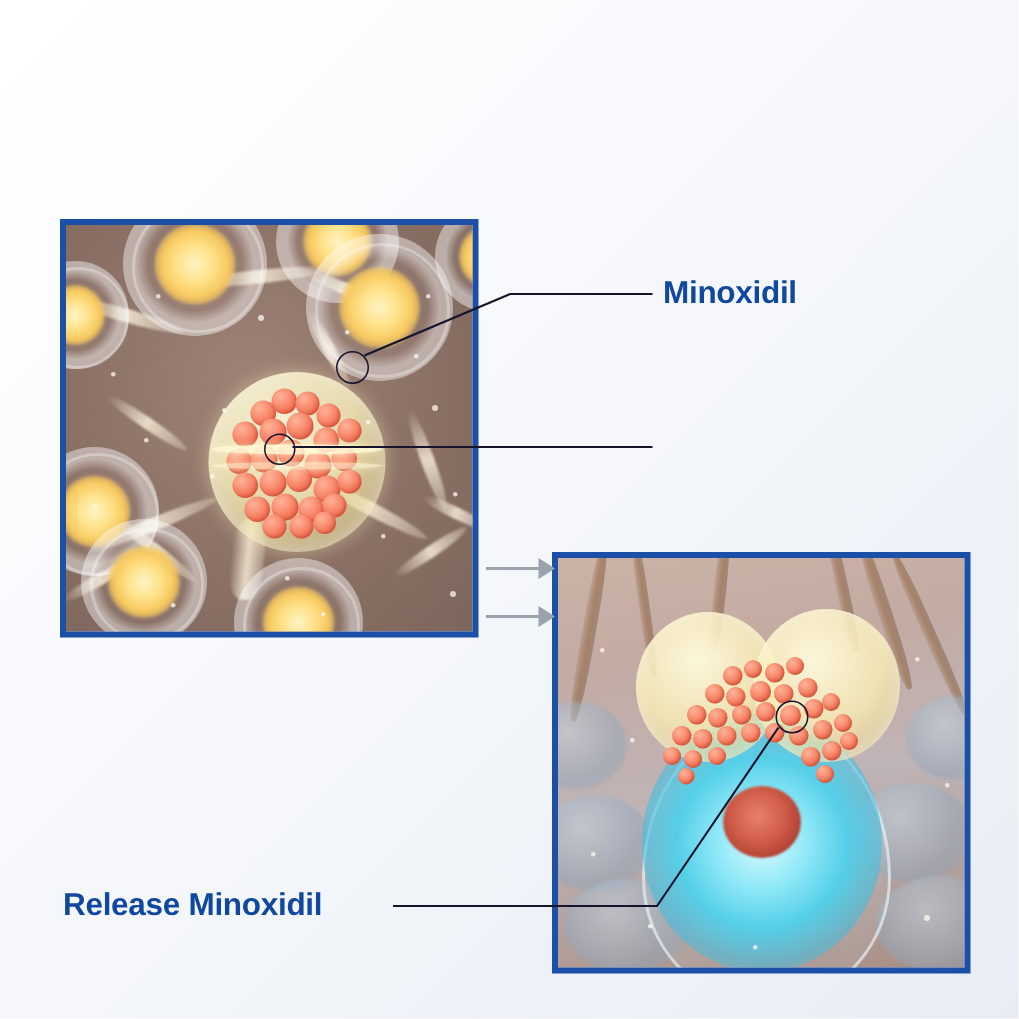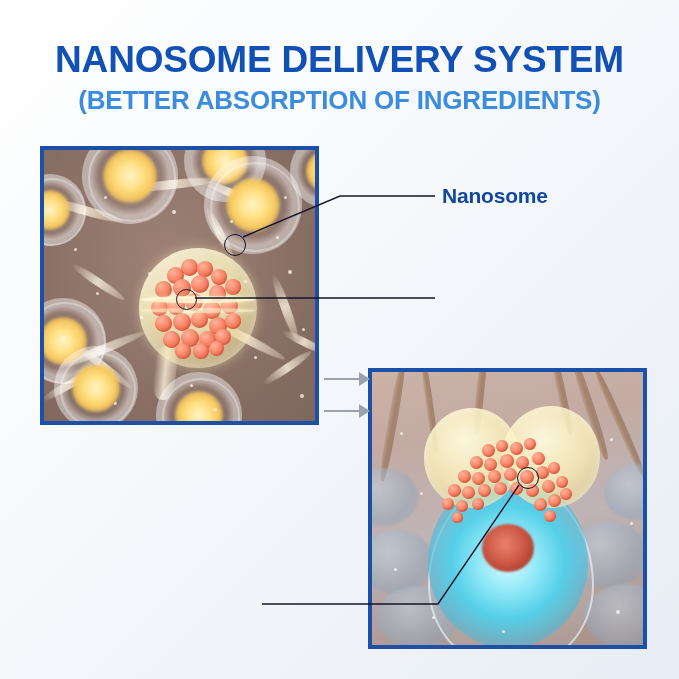--- a/index.html
+++ b/index.html
@@ -225,22 +225,20 @@
     border-top: 7px solid transparent;
     border-bottom: 7px solid transparent;
     border-left: 11px solid #9aa3ad;
   }
 </style>
 </head>
 <body>
 
 <div id="infographic">
 
-  <div class="title">NANOSOME DELIVERY SYSTEM</div>
-  <div class="subtitle">(BETTER ABSORPTION OF INGREDIENTS)</div>
 
   <div class="panel" id="panel-left">
     <div class="panel-inner" id="left-art">
 
       <div class="tendril" style="left:2px; top:56px; width:78px; height:9px; transform:rotate(16deg);"></div>
       <div class="tendril" style="left:82px; top:30px; width:92px; height:9px; transform:rotate(-6deg);"></div>
       <div class="tendril" style="left:150px; top:38px; width:70px; height:8px; transform:rotate(22deg);"></div>
       <div class="tendril" style="left:146px; top:78px; width:58px; height:8px; transform:rotate(62deg);"></div>
       <div class="tendril" style="left:22px; top:128px; width:64px; height:8px; transform:rotate(34deg);"></div>
       <div class="tendril" style="left:8px; top:196px; width:96px; height:9px; transform:rotate(-22deg);"></div>
@@ -396,31 +394,32 @@
       <div class="bg-speck" style="left:244px; top:238px; width:4px; height:4px;"></div>
       <div class="bg-speck" style="left:130px; top:258px; width:3px; height:3px;"></div>
       <div class="bg-speck" style="left:60px; top:244px; width:3px; height:3px;"></div>
     </div>
   </div>
 
   <div class="marker-circle" style="left:224px; top:234px; width:20px; height:20px;"></div>
   <svg class="leader-svg" style="left:0; top:0; width:679px; height:679px;">
     <polyline points="243,237 340,196 435,196" fill="none" stroke="#14142a" stroke-width="1.4"></polyline>
   </svg>
-  <div class="label" style="left:442px; top:184px;">Nanosome</div>
+  <div class="label" style="left:442px; top:184px;">Minoxidil</div>
 
   <div class="marker-circle" style="left:176px; top:289px; width:19px; height:19px;"></div>
   <svg class="leader-svg" style="left:0; top:0; width:679px; height:679px;">
     <polyline points="195,298 435,298" fill="none" stroke="#14142a" stroke-width="1.4"></polyline>
   </svg>
 
   <div class="marker-circle" style="left:517px; top:467px; width:20px; height:20px;"></div>
   <svg class="leader-svg" style="left:0; top:0; width:679px; height:679px;">
     <polyline points="519,485 438,604 262,604" fill="none" stroke="#14142a" stroke-width="1.4"></polyline>
   </svg>
+  <div class="label" style="left:42px; top:592px;">Release Minoxidil</div>
 
   <div class="arrow" style="left:324px; top:372px;">
     <div class="shaft"></div>
       <div class="head"></div>
   </div>
   <div class="arrow" style="left:324px; top:404px;">
     <div class="shaft"></div>
       <div class="head"></div>
   </div>
 

